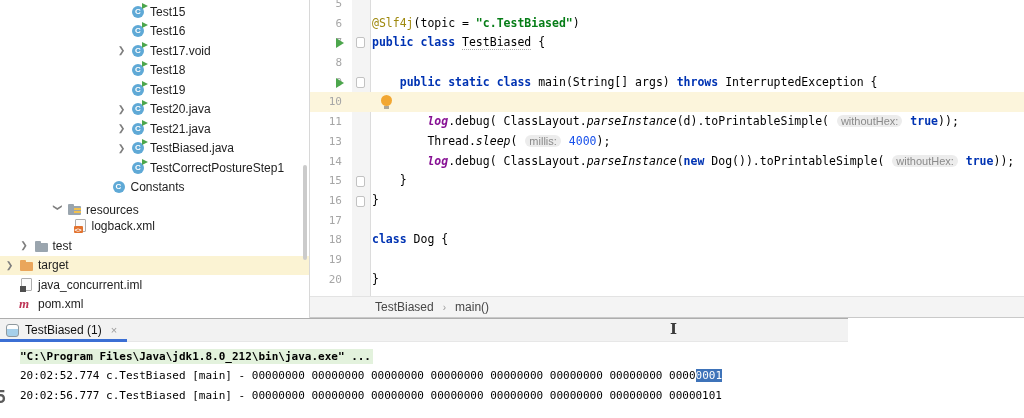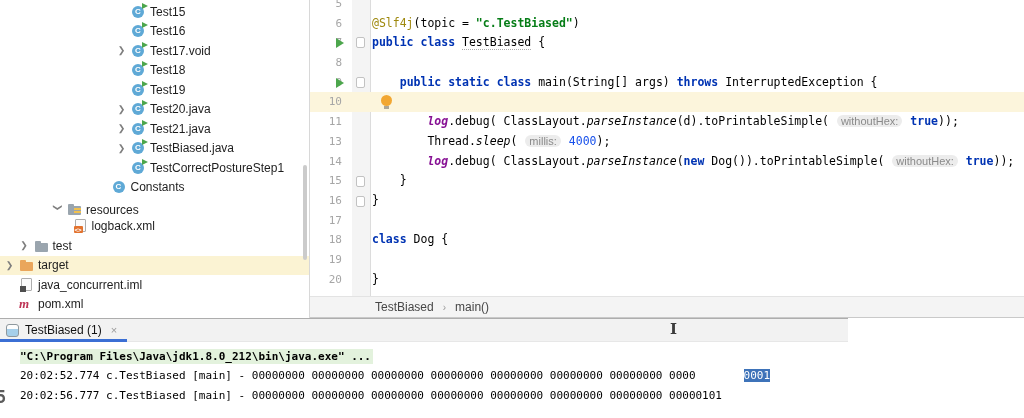--- a/index.html
+++ b/index.html
@@ -90,21 +90,21 @@
   #run-tab { display:flex; align-items:center; gap:6px; padding:0 6px 0 6px; height:100%;
              font-size:12px; color:#111; }
   .tabicon { width:13px; height:13px; border:1px solid #8E989E; border-radius:3px;
              background:linear-gradient(#FDFDFD 0 4px, #A6CFEA 4px); }
   .tabclose { color:#9B9B9B; font-size:11px; margin-left:3px; }
   #tab-underline { position:absolute; left:0; top:20px; width:127px; height:3px;
                    background:var(--tab-underline,#3B6FD4); }
   #console-body { padding:5px 0 0 20px; font:11px/19.3px "DejaVu Sans Mono",monospace; color:#000; }
   .cline { white-space:pre; height:19.3px; }
   .ccmd  { background:var(--console-cmd-bg,#E3F2DD); font-weight:bold; padding:1px 2px 1px 0; }
-  .csel  { background:var(--selection-bg,#3E73B9); color:#fff;margin-left:48px; }
+  .csel  { background:var(--selection-bg,#3E73B9); color:#fff; }
   #gutter-artifact { position:absolute; left:-4px; top:68px; font:bold 17px "DejaVu Sans Mono",monospace; color:#5B5B5B; }
   #ibeam-cursor { position:absolute; left:670px; top:321px; font-family:"DejaVu Serif",serif;
                   font-size:15px; font-weight:bold; color:#3C3C3C; line-height:16px; }
 </style>
 </head>
 <body>
 
 <div id="tree-panel">
     <div class="trow" style="padding-left: 112px;">
       <span class="tspacer"></span>

